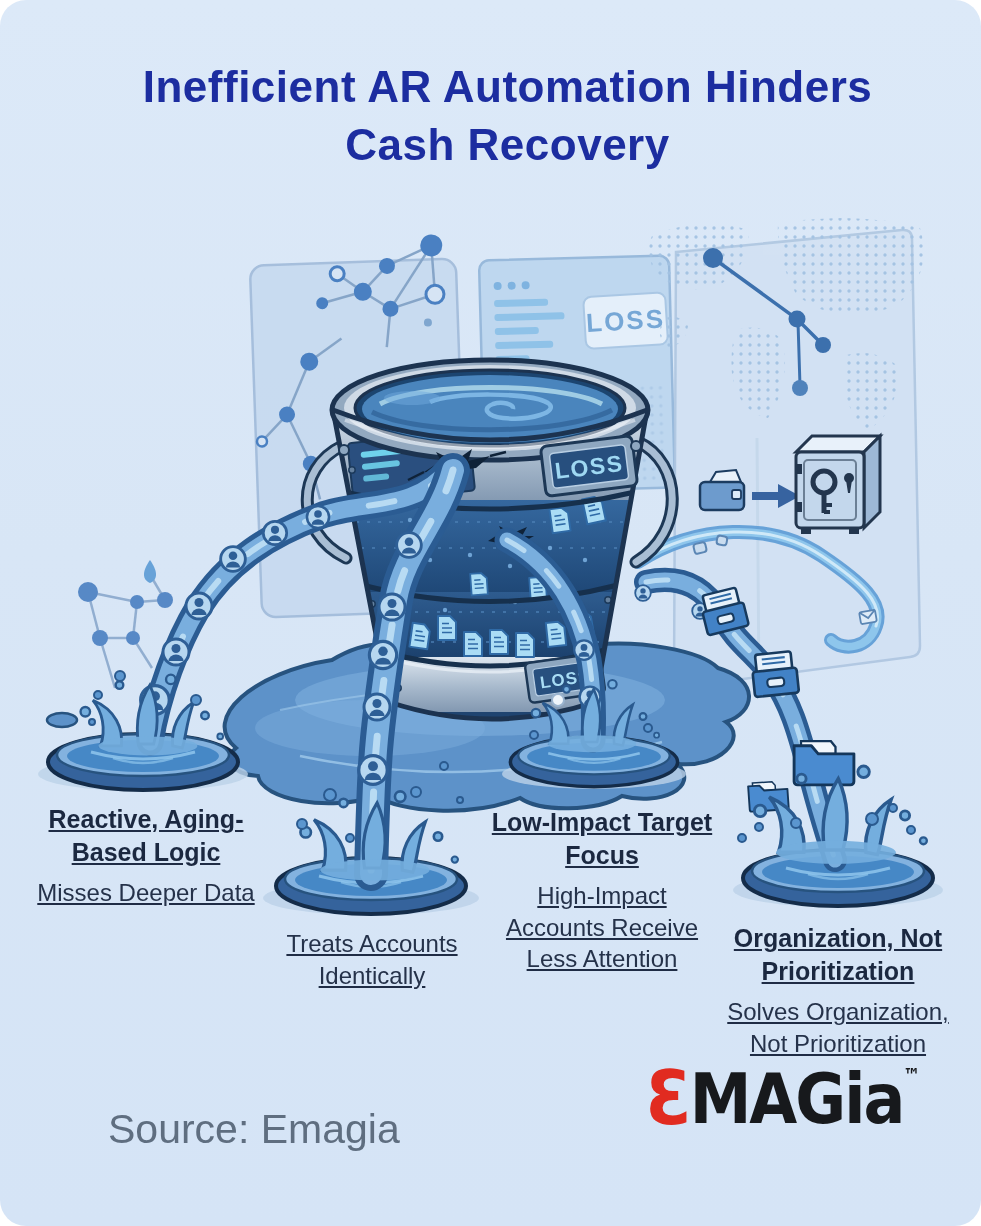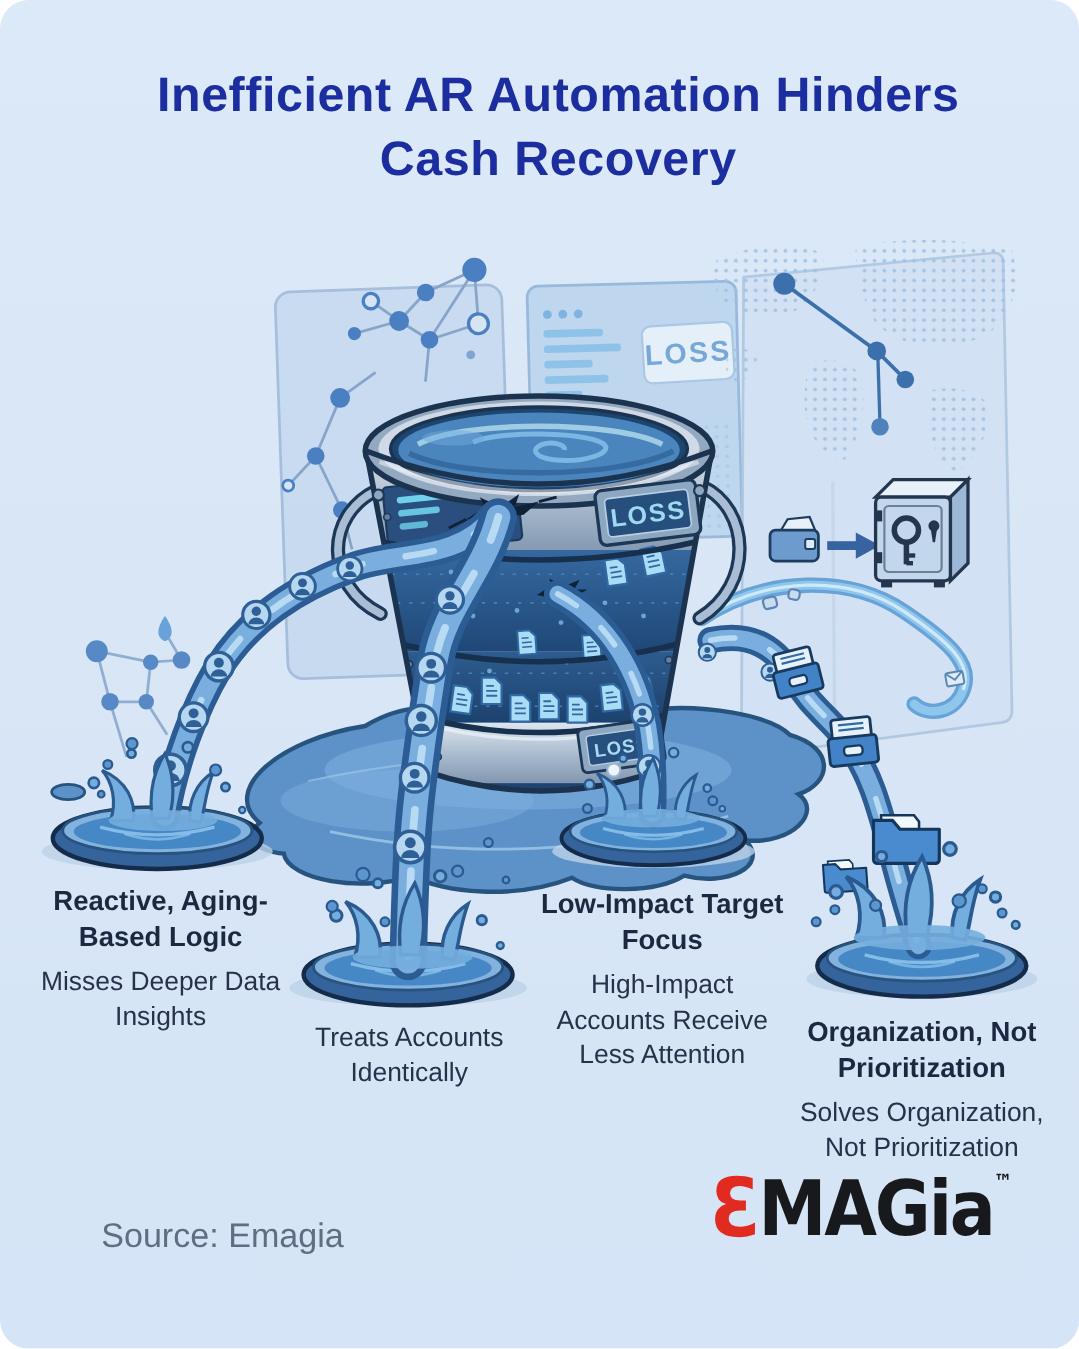--- a/index.html
+++ b/index.html
@@ -2,29 +2,29 @@
 <html><head>
 <meta charset="utf-8">
 <style>
   html,body{margin:0;padding:0;background:#ffffff;}
   .page{position:relative;width:981px;height:1226px;background:#ffffff;font-family:"Liberation Sans","DejaVu Sans",sans-serif;}
   .card{position:absolute;inset:0;border-radius:26px;overflow:hidden;
         background:linear-gradient(180deg,#dcE9f8 0%,#d8e6f6 45%,#d5e4f6 100%);}
   .title{position:absolute;left:0;top:58px;width:100%;text-align:center;
          font-weight:800;font-size:44px;line-height:1.32;color:#1c2da0;letter-spacing:.5px;padding-left:17px;}
   .illu{position:absolute;left:0;top:0;width:981px;height:1226px;}
-  .callout{position:absolute;text-align:center;color:#1f2c45;}
+  .callout{position:absolute;text-align:center;color:#1f2c45;text-decoration:underline;}
   .callout .h{font-weight:700;font-size:25px;line-height:1.32;color:#1b2840;}
   .callout .s{font-weight:400;font-size:24px;line-height:1.32;color:#25324a;margin-top:8px;}
   .line:empty{display:none;}
   .c1{left:16px;top:803px;width:260px;}
   .c2{left:252px;top:920px;width:240px;}
   .c3{left:488px;top:806px;width:228px;}
   .c4{left:712px;top:922px;width:252px;}
-  .source{position:absolute;left:92px;top:1106px;font-size:31px;color:#5f6e80;}
+  .source{position:absolute;left:108px;top:1106px;font-size:41px;color:#5f6e80;}
   .logo{position:absolute;left:648px;top:1066px;width:270px;display:flex;align-items:flex-start;justify-content:center;
         font-family:"DejaVu Sans","Liberation Sans",sans-serif;font-weight:800;letter-spacing:-2px;transform:scaleY(1.12);}
   .logo .e{color:#e12b20;font-size:66px;line-height:1;}
   .logo .rest{color:#17191c;font-size:62px;line-height:1.06;}
   .logo .tm{color:#17191c;font-size:17px;font-weight:700;letter-spacing:0;margin-top:2px;}
 </style>
 </head>
 <body>
 
 <div class="page">
@@ -470,21 +470,20 @@
     <div class="line">Cash Recovery</div>
   </div>
 
   <div class="callout c1">
     <div class="h">
           <div class="line">Reactive, Aging-</div>
                    <div class="line">Based Logic</div>
         </div>
     <div class="s">
           <div class="line">Misses Deeper Data</div>
-                   <div class="line">Insights</div>
                    </div>
   </div>
 
   <div class="callout c2">
     <div class="s">
           <div class="line">Treats Accounts</div>
                    <div class="line">Identically</div>
                    </div>
   </div>
 

